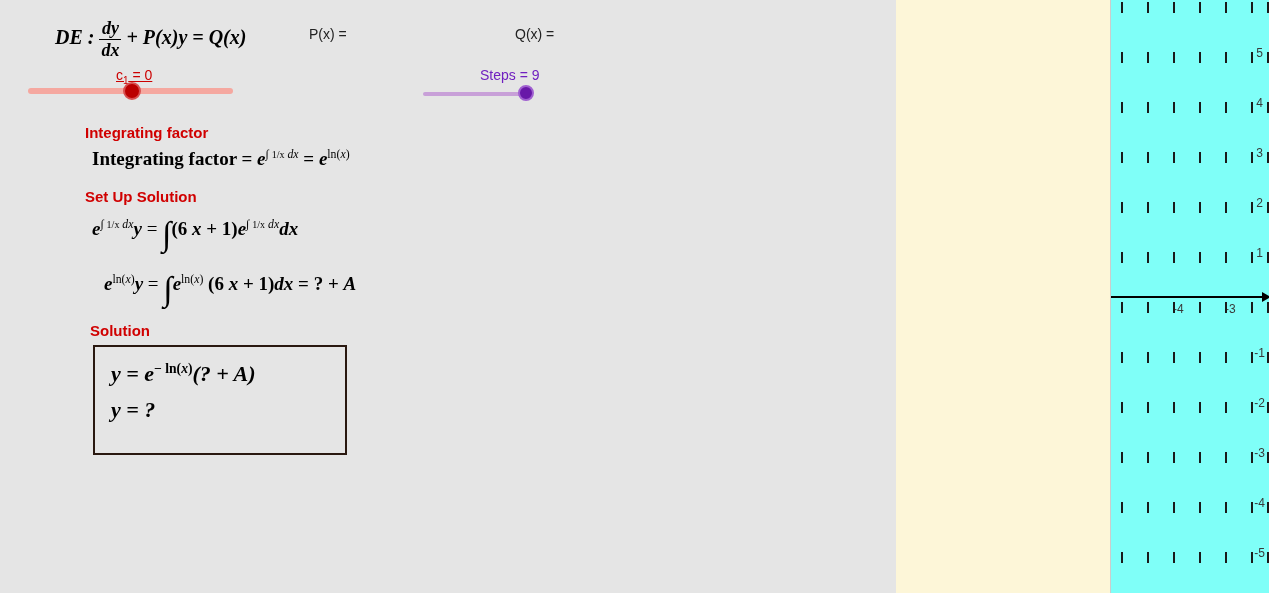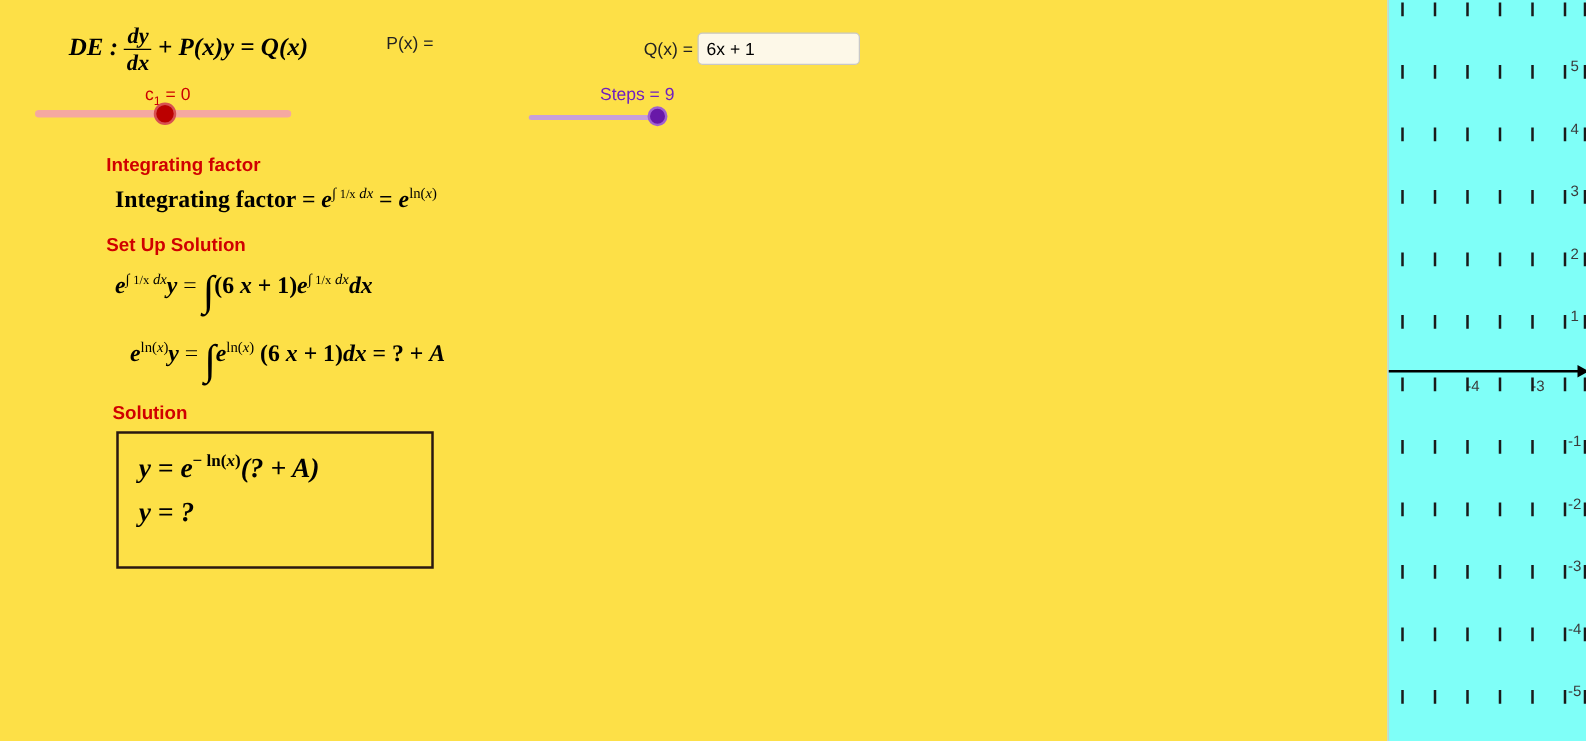--- a/index.html
+++ b/index.html
@@ -7,22 +7,22 @@
       font-family: Arial, sans-serif;
       background: #fdf6d8;
       width: 1269px;
       height: 593px;
       position: relative;
       overflow: hidden;
     }
     .left-panel {
       position: absolute;
       left: 0; top: 0;
-      width: 1110px; height: 593px;
-      background: #fde047;
+      width: 896px; height: 593px;
+      background: #e5e5e5;
     }
     .right-panel {
       position: absolute;
       right: 0; top: 0;
       width: 159px; height: 593px;
       background: #7ffff8;
       border-left: 1px solid #ccc;
     }
     .de-eq {
       position: absolute;
@@ -57,20 +57,21 @@
       border-radius: 4px;
       background: #fdf8e8;
       padding: 2px 6px;
       font-size: 14px;
     }
     .slider-c1-label {
       position: absolute;
       left: 116px; top: 67px;
       color: #c00;
       font-size: 14px;
+      text-decoration: underline;
     }
     .slider-c1-label sub { font-size: 10px; }
     .slider-track-c1 {
       position: absolute;
       left: 28px; top: 88px;
       width: 205px; height: 6px;
       background: #f5a8a0;
       border-radius: 3px;
     }
     .slider-handle-c1 {
@@ -170,21 +171,20 @@
     <span>DE :</span>
     <span class="frac"><span class="num">dy</span><span class="den">dx</span></span><span> + P(x)y = Q(x)</span>
   </div>
 
   <div class="input-group" style="left:309px; top:26px;">
     <span class="input-label">P(x) =</span>
   </div>
 
   <div class="input-group" style="left:515px; top:26px;">
     <span class="input-label">Q(x) =</span>
-    <input class="input-box" value="6x + 1" style="">
   </div>
 
   <div class="slider-c1-label">
     <span>c</span><sub>1</sub><span> = 0</span>
   </div>
   <div class="slider-track-c1"></div>
   <div class="slider-handle-c1"></div>
 
   <div class="slider-steps-label">Steps = 9</div>
   <div class="slider-track-steps"></div>

